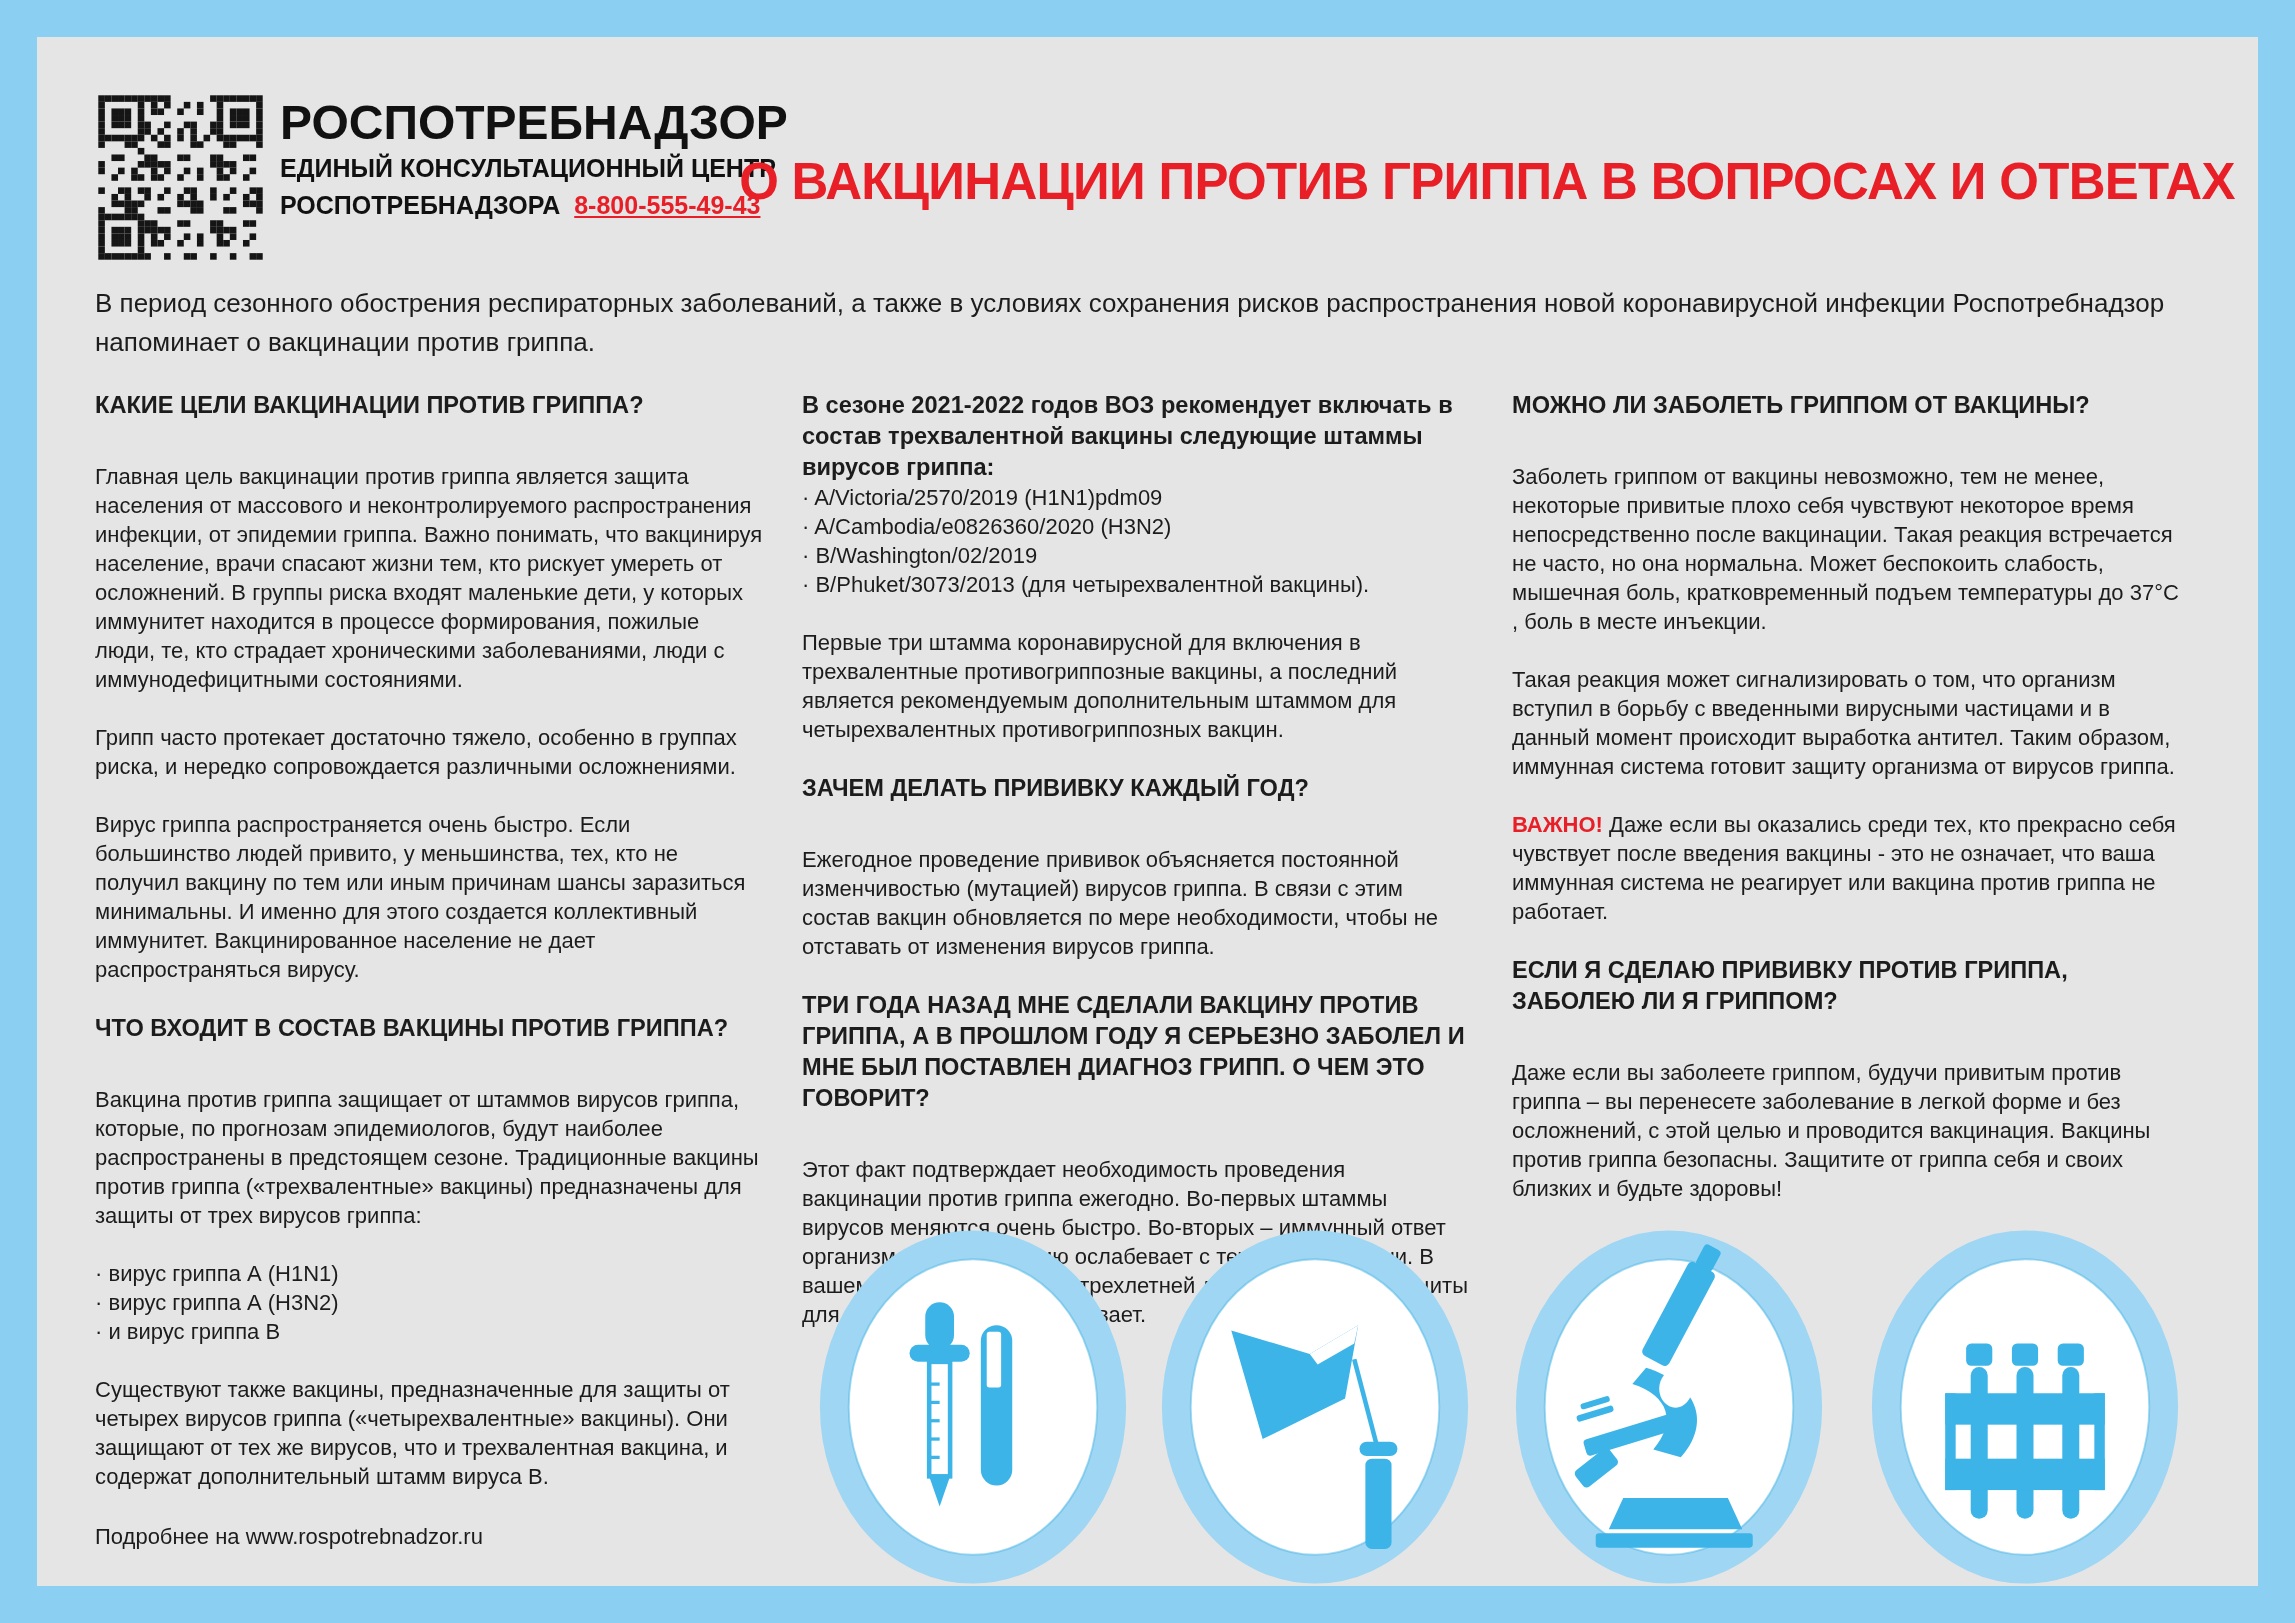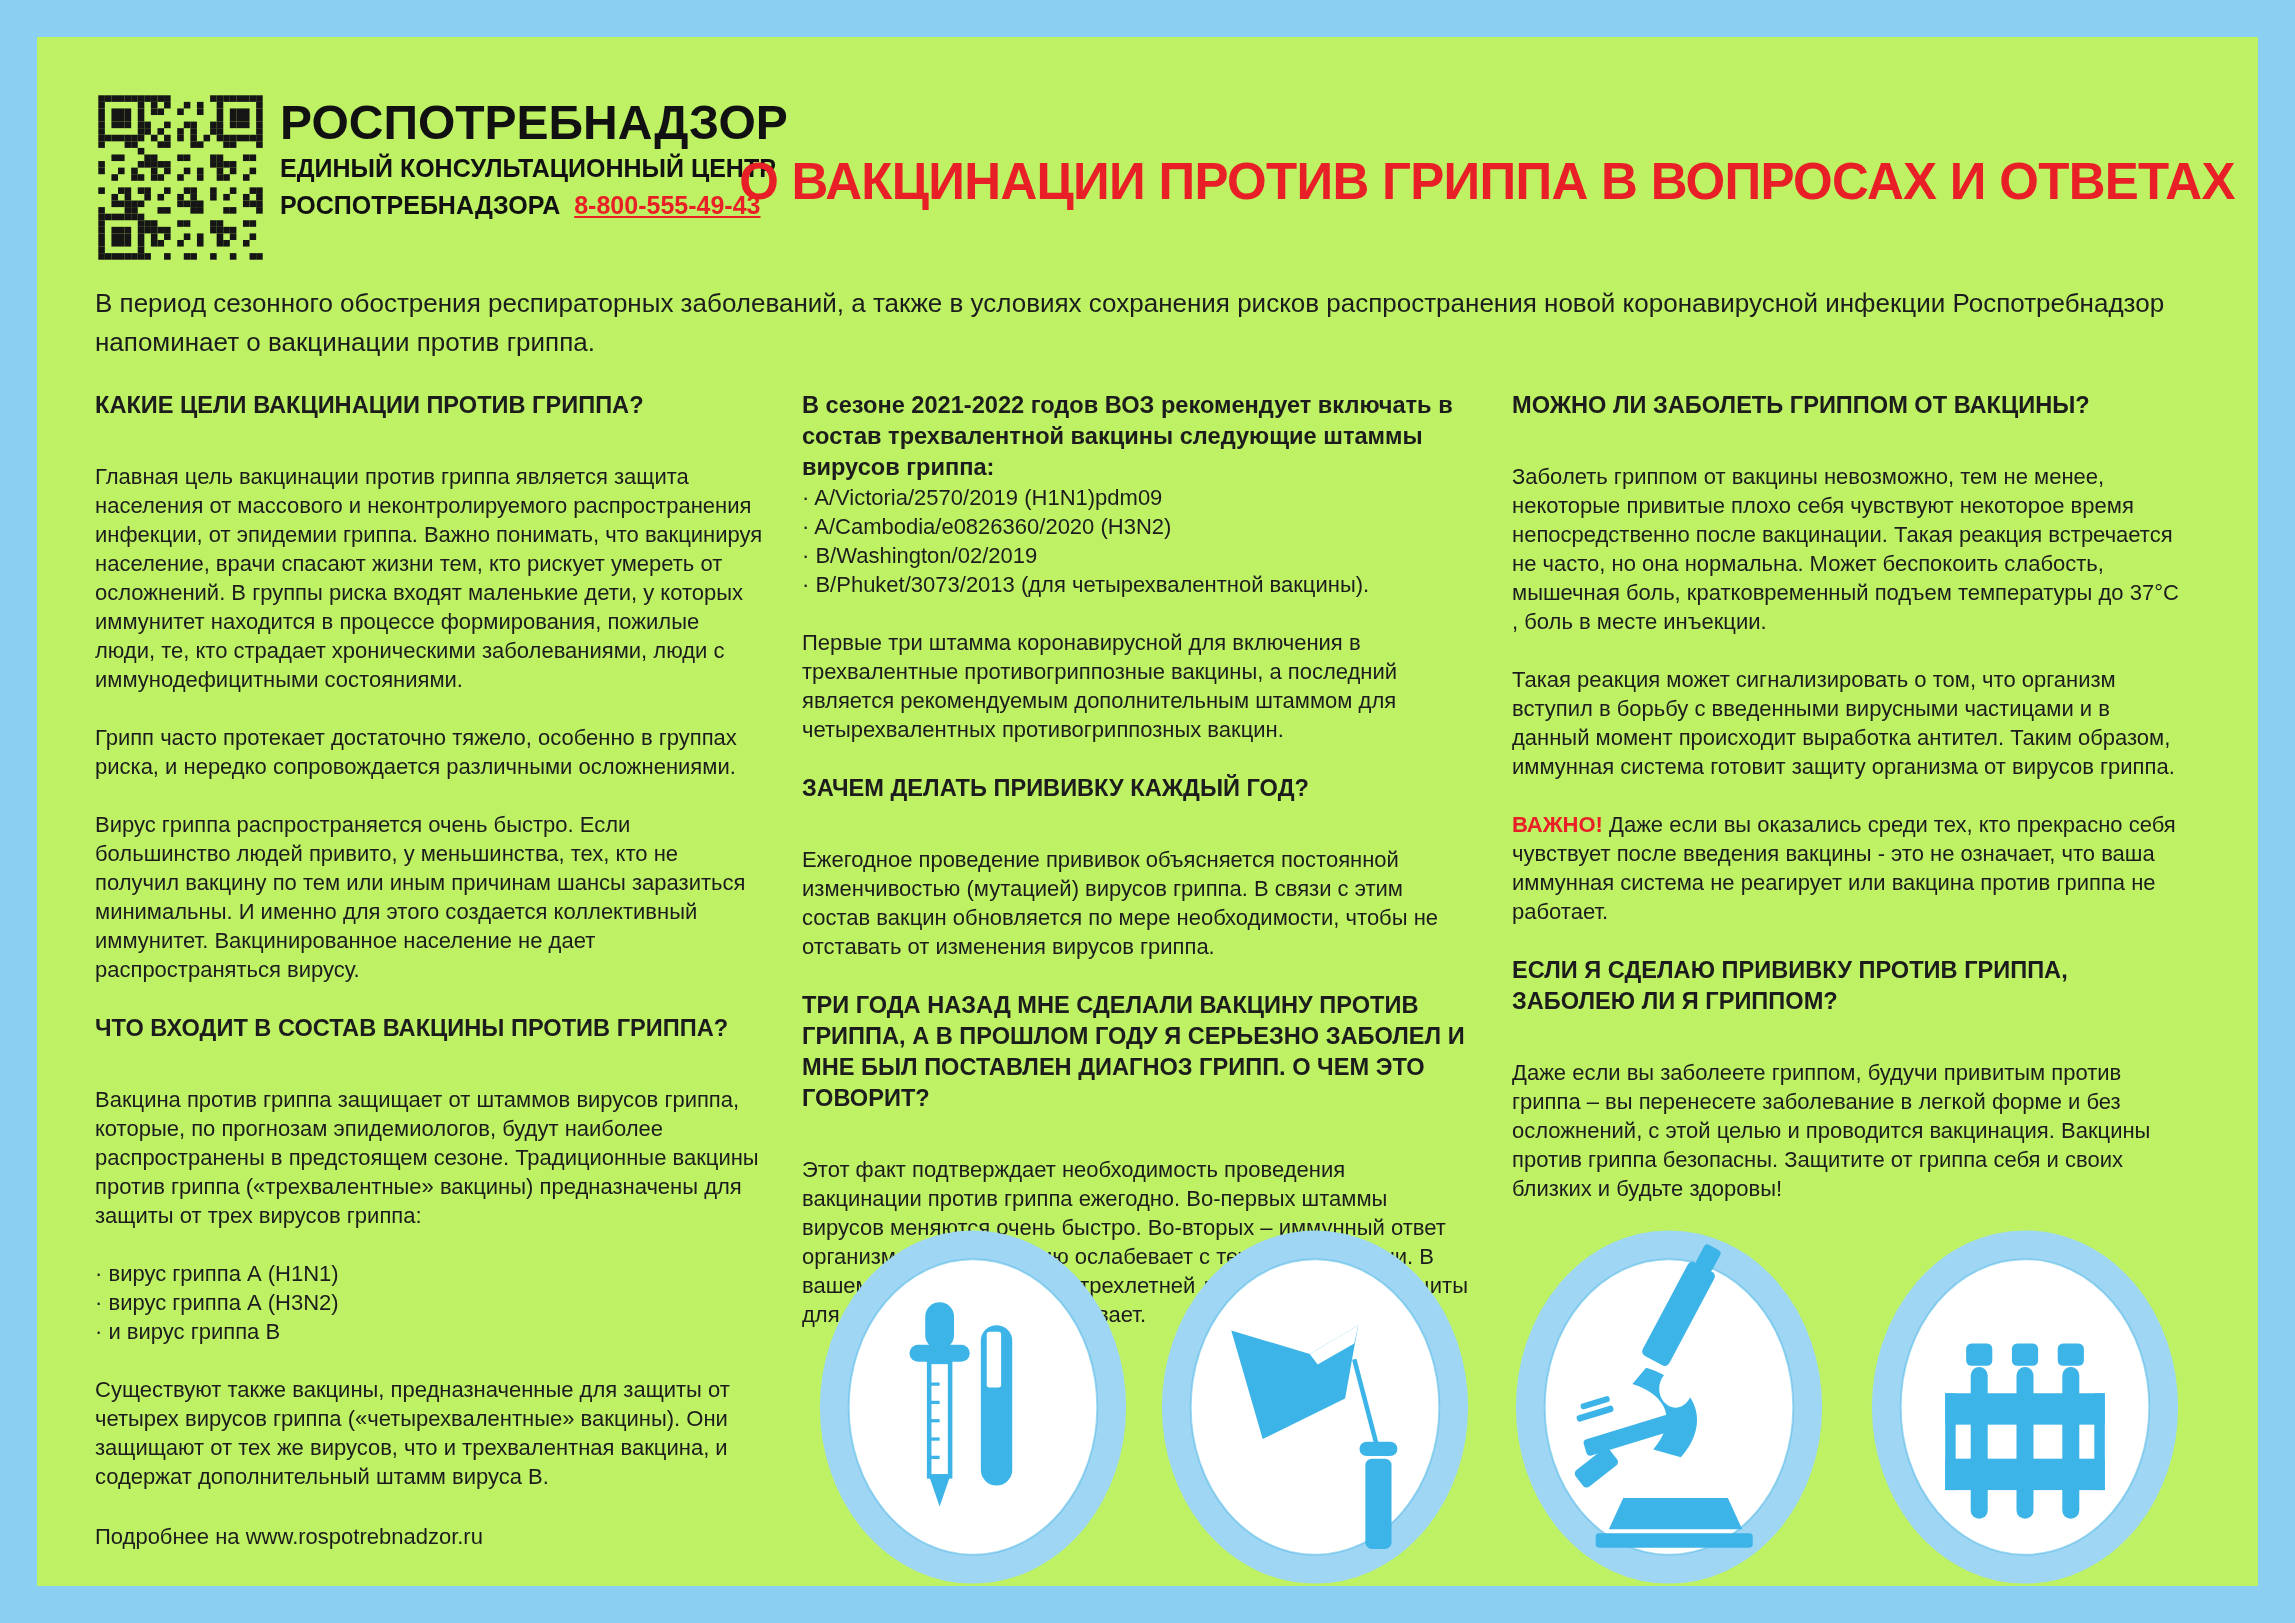--- a/index.html
+++ b/index.html
@@ -16,21 +16,21 @@
     font-family:"Liberation Sans", sans-serif;
     background:var(--border-blue);
     position:relative;
     overflow:hidden;
     color:var(--text-black);
   }
   .page{
     position:absolute;
     left:37px; top:37px;
     width:2221px; height:1549px;
-    background:#bef264;
+    background:#e5e5e5;
   }
   
   .qr{
     position:absolute; left:58px; top:55px;
     width:171px; height:171px;
   }
   .brand{position:absolute; left:243px; top:58px; width:537px;}
   .brand-name{
     font-size:48px; font-weight:bold; letter-spacing:0px;
     color:#111; white-space:nowrap;

